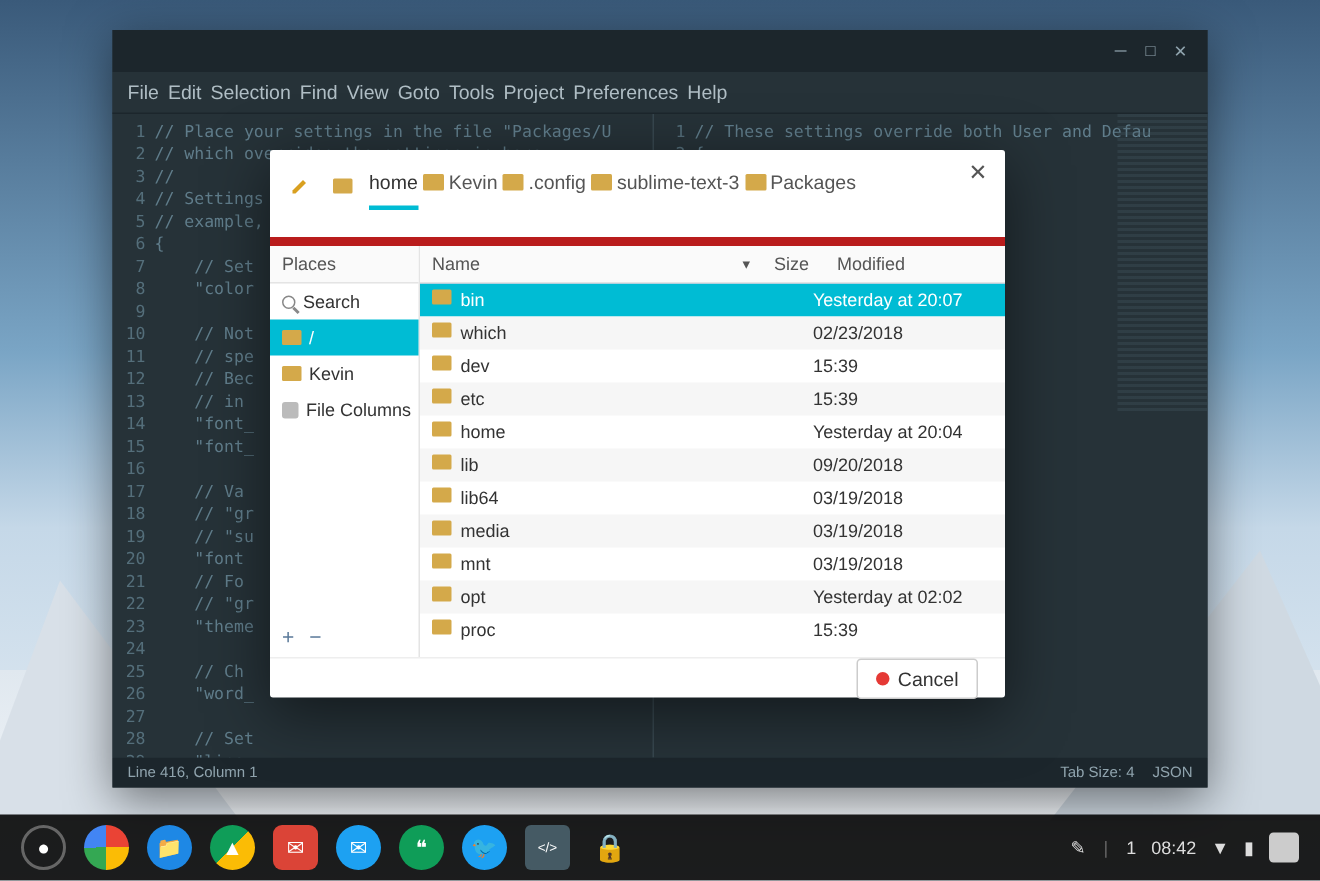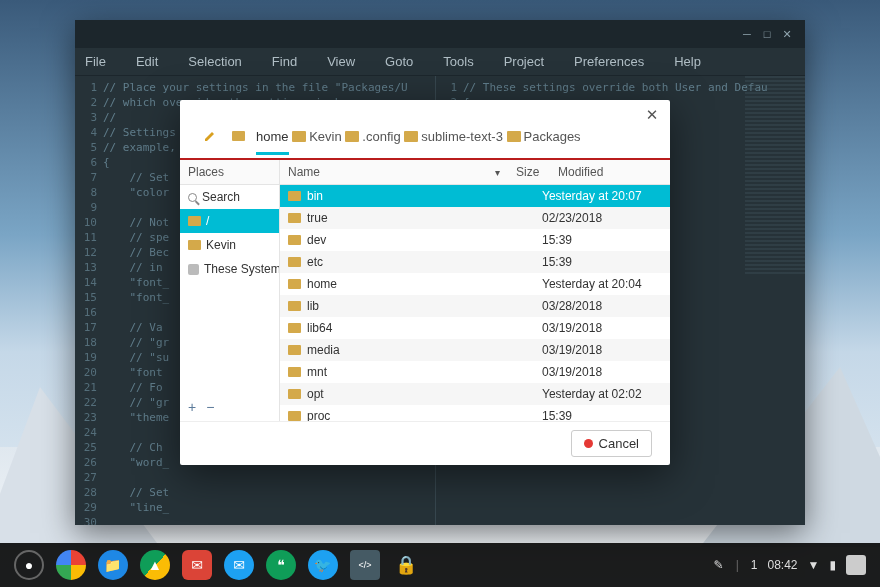--- a/index.html
+++ b/index.html
@@ -5,60 +5,60 @@
 *{box-sizing:border-box;margin:0;padding:0;font-family:"Segoe UI",Arial,sans-serif}
 body{width:880px;height:587px;overflow:hidden;position:relative;background:linear-gradient(to bottom,#3a5a7a 0%,#7aa5c5 40%,#c5d8e8 60%,#e8eff5 100%);font-size:12px}
 .mountains{position:absolute;bottom:40px;left:0;right:0;height:200px;background:linear-gradient(to top,#f0f4f8 0,#e0e8ef 100px,transparent 100px)}
 .mtn{position:absolute;bottom:0;width:0;height:0;border-style:solid}
 .mtn.l{left:-20px;border-width:0 120px 160px 60px;border-color:transparent transparent #d8e0e8 transparent}
 .mtn.r{right:-40px;border-width:0 80px 180px 140px;border-color:transparent transparent #cfd9e2 transparent}
 
 .editor-window{position:absolute;left:75px;top:20px;width:730px;height:505px;background:#263238;box-shadow:0 8px 30px rgba(0,0,0,.5);display:flex;flex-direction:column}
 .titlebar{height:28px;background:#1c262c;display:flex;justify-content:flex-end;align-items:center;padding:0 8px;color:#90a4ae}
 .win-btn{width:20px;text-align:center;cursor:pointer;font-size:11px}
-.menubar{height:28px;background:#263238;display:flex;align-items:center;gap:30px;padding:0 10px;color:#b0bec5;font-size:13px;border-bottom:1px solid #1c262c}
+.menubar{height:28px;background:#263238;display:flex;align-items:center;gap:6px;padding:0 10px;color:#b0bec5;font-size:13px;border-bottom:1px solid #1c262c}
 .menubar span{cursor:pointer}
 .code-area{flex:1;display:flex;background:#263238;overflow:hidden;position:relative}
 .gutter{width:28px;color:#546e7a;text-align:right;padding:4px 6px;font-family:monospace;font-size:11px;line-height:15px}
 .code{flex:1;color:#607d8b;font-family:monospace;font-size:11px;line-height:15px;padding:4px 0;white-space:pre}
 .minimap{position:absolute;right:0;top:0;width:60px;height:200px;opacity:.3;background:repeating-linear-gradient(to bottom,#455a64 0 2px,transparent 2px 4px)}
 .split{position:absolute;left:360px;top:0;width:1px;height:100%;background:#37474f}
 .pane2{position:absolute;left:362px;top:0;right:0;height:120px;display:flex}
 .pane2 .gutter{width:26px}
 .statusbar{height:20px;background:#1c262c;color:#90a4ae;font-size:10px;display:flex;align-items:center;padding:0 10px;justify-content:space-between}
 .statusbar .right{display:flex;gap:12px}
 
 .dialog{position:absolute;left:180px;top:100px;width:490px;height:365px;background:#fff;border-radius:2px;box-shadow:0 10px 40px rgba(0,0,0,.5);display:flex;flex-direction:column;font-size:13px;color:#333}
 .dlg-close{position:absolute;right:8px;top:6px;width:20px;height:20px;text-align:center;cursor:pointer;color:#555;font-size:15px}
-.crumbs{height:44px;display:flex;align-items:center;gap:8px;padding:0 14px 0 20px;margin-top:14px}
+.crumbs{height:44px;display:flex;gap:8px;padding:0 14px 0 10px;margin-top:14px}
 .crumb-icon{width:20px;height:20px;display:inline-flex;align-items:center;justify-content:center;color:#888}
 .crumb{color:#555;cursor:pointer}
 .crumb.sel{border-bottom:3px solid #00bcd4;padding-bottom:8px;margin-bottom:-12px;color:#333;font-weight:500}
 .crumb .fico{width:14px;height:11px;display:inline-block;background:#d4a94a;border-radius:1px;margin-right:3px;vertical-align:-1px}
-.dlg-body{flex:1;display:flex;border-top:2px solid #b91c1c;overflow:hidden}
+.dlg-body{flex:1;display:flex;border-top:6px solid #b91c1c;overflow:hidden}
 .places{width:100px;border-right:1px solid #e4e4e4;display:flex;flex-direction:column}
 .places-hdr,.files-hdr div{background:#fafafa;padding:5px 8px;border-bottom:1px solid #e4e4e4;color:#555;font-size:12px}
 .place{padding:5px 8px;display:flex;align-items:center;gap:5px;cursor:pointer;font-size:12px;white-space:nowrap;overflow:hidden;text-overflow:ellipsis}
 .place.sel{background:#00bcd4;color:#fff}
 .pico{width:12px;height:12px;display:inline-block;flex-shrink:0}
 .pico.search{border:1.5px solid #888;border-radius:50%;width:9px;height:9px;position:relative}
 .pico.search::after{content:"";position:absolute;width:5px;height:1.5px;background:#888;bottom:-3px;right:-4px;transform:rotate(45deg)}
 .pico.clock{border:1.5px solid #d9a020;border-radius:50%;width:10px;height:10px}
 .pico.folder,.fico{background:#d4a94a;width:13px;height:10px;border-radius:1px}
 .pico.disk{background:#bbb;border-radius:2px;width:11px;height:11px}
 .place-actions{margin-top:auto;padding:6px 8px;display:flex;gap:10px;color:#5b7a9a;font-size:14px}
 .files{flex:1;display:flex;flex-direction:column;overflow:hidden}
 .files-hdr{display:grid;grid-template-columns:1fr 42px 120px;background:#ec4899}
 .files-hdr .name-col{display:flex;justify-content:space-between;align-items:center}
 .file-list{flex:1;overflow-y:auto}
 .file-row{display:grid;grid-template-columns:1fr 42px 120px;padding:4px 8px;align-items:center;cursor:pointer;font-size:12px}
 .file-row.sel{background:#00bcd4;color:#fff}
 .file-row.alt{background:#f6f6f6}
-.file-row .fname{display:flex;align-items:center;gap:6px}
-.dlg-footer{height:44px;display:flex;justify-content:flex-end;align-items:center;gap:14px;padding:0 18px;border-top:1px solid #eee}
+.file-row .fname{display:flex;gap:6px}
+.dlg-footer{height:27px;display:flex;justify-content:flex-end;align-items:center;gap:14px;padding:0 18px;border-top:1px solid #eee}
 .btn{padding:5px 12px;border:1px solid #ccc;border-radius:3px;background:#fff;display:flex;align-items:center;gap:6px;cursor:pointer;font-size:13px}
 .dot{width:9px;height:9px;border-radius:50%;background:#e53935;display:inline-block}
 
 .taskbar{position:absolute;left:0;right:0;bottom:0;height:44px;background:rgba(10,10,10,.92);display:flex;align-items:center;padding:0 14px;gap:12px}
 .tb-icon{width:30px;height:30px;border-radius:50%;display:flex;align-items:center;justify-content:center;color:#fff;font-size:14px}
 .tb-right{margin-left:auto;display:flex;align-items:center;gap:10px;color:#ddd;font-size:12px}
 .tb-sep{color:#666;margin:0 2px}
 </style>
 </head>
 <body>
@@ -136,20 +136,27 @@
     <div class="pane2">
       <div class="gutter" id="gutter-right">1<br>2<br>3<br>4<br>5<br></div>
       <div class="code" id="code-right">// These settings override both User and Defau
 {
 
 }
 
 </div>
     </div>
     <div class="minimap"></div>
+  </div>
+  <div class="statusbar">
+    <span>Line 416, Column 1</span>
+    <span class="right">
+      <span>Tab Size: 4</span>
+      <span>JSON</span>
+    </span>
   </div>
 </div>
 
 <div class="dialog">
   <div class="dlg-close">✕</div>
   <div class="crumbs">
     <span class="crumb-icon">
       <svg width="14" height="14" viewBox="0 0 14 14">
           <path d="M2 10l7-7 2 2-7 7H2v-2z" fill="#d9a020"></path>
         </svg>
@@ -170,21 +177,21 @@
           <div class="place sel">
             <span class="pico folder"></span>
             <span>/</span>
           </div>
           <div class="place">
             <span class="pico folder"></span>
             <span>Kevin</span>
           </div>
           <div class="place">
             <span class="pico disk"></span>
-            <span>These System</span>
+            <span>File Columns</span>
           </div>
         </div>
       <div class="place-actions">
         <span>+</span>
         <span>−</span>
       </div>
     </div>
     <div class="files">
       <div class="files-hdr">
         <div class="name-col">
@@ -199,21 +206,21 @@
             <div class="fname">
               <span class="fico"></span>
               <span>bin</span>
             </div>
             <div></div>
             <div>Yesterday at 20:07</div>
           </div>
           <div class="file-row alt">
             <div class="fname">
               <span class="fico"></span>
-              <span>true</span>
+              <span>which</span>
             </div>
             <div></div>
             <div>02/23/2018</div>
           </div>
           <div class="file-row">
             <div class="fname">
               <span class="fico"></span>
               <span>dev</span>
             </div>
             <div></div>
@@ -234,21 +241,21 @@
             </div>
             <div></div>
             <div>Yesterday at 20:04</div>
           </div>
           <div class="file-row alt">
             <div class="fname">
               <span class="fico"></span>
               <span>lib</span>
             </div>
             <div></div>
-            <div>03/28/2018</div>
+            <div>09/20/2018</div>
           </div>
           <div class="file-row">
             <div class="fname">
               <span class="fico"></span>
               <span>lib64</span>
             </div>
             <div></div>
             <div>03/19/2018</div>
           </div>
           <div class="file-row alt">

